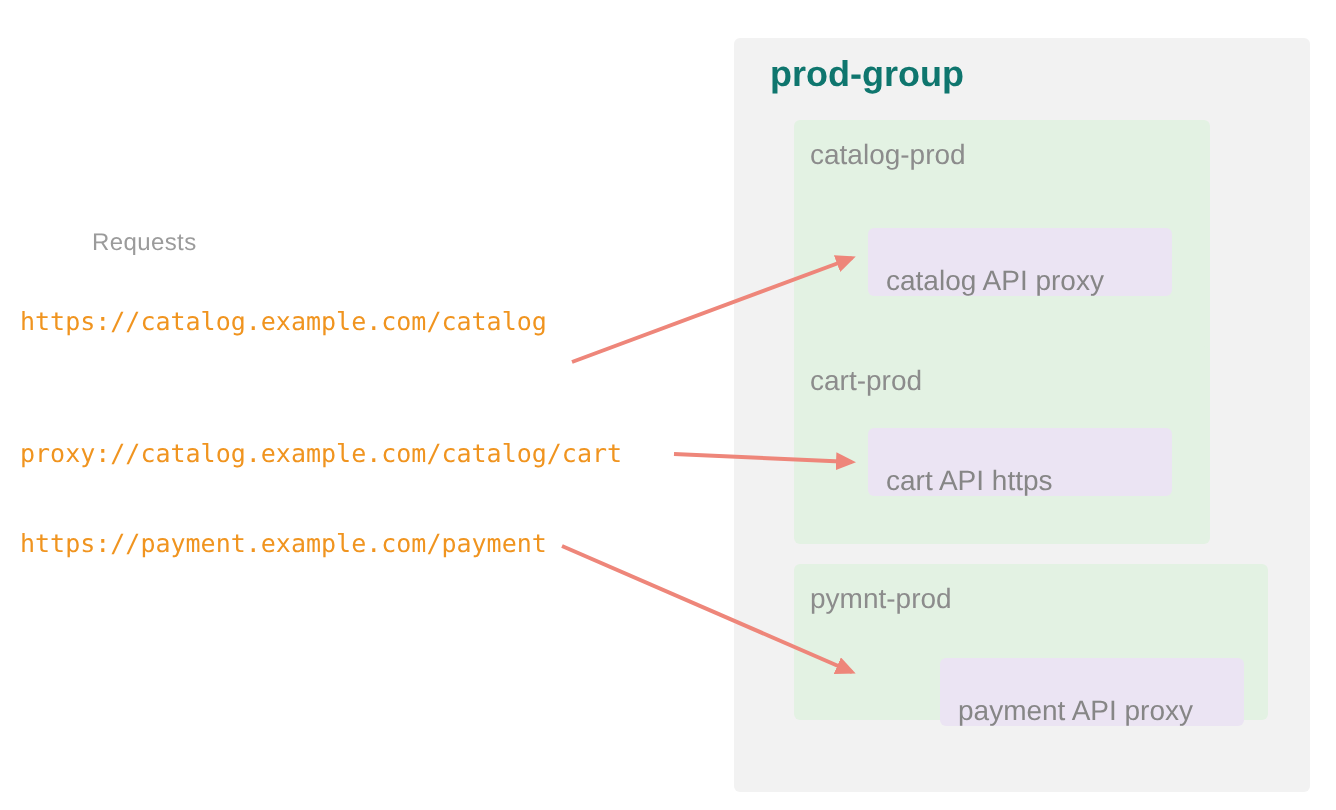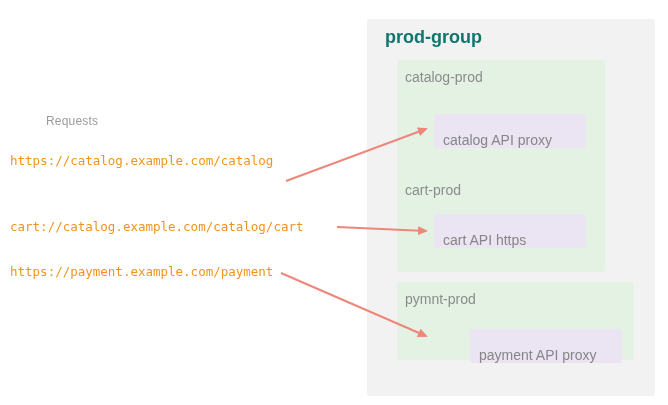--- a/index.html
+++ b/index.html
@@ -105,21 +105,21 @@
 </style>
 </head>
 <body>
 
 <div class="canvas">
 
   <div class="requests-title">Requests</div>
 
   <div class="request-url url-1">https://catalog.example.com/catalog</div>
 
-  <div class="request-url url-2">cart://catalog.example.com/catalog/cart</div>
+  <div class="request-url url-2">proxy://catalog.example.com/catalog/cart</div>
 
   <div class="request-url url-3">https://payment.example.com/payment</div>
 
   <div class="group-box">
     <div class="group-title">prod-group</div>
 
     <div class="env-box env-1">
       <div class="env-label">catalog-prod</div>
       <div class="proxy-box">
         <span class="proxy-label">catalog API proxy</span>

